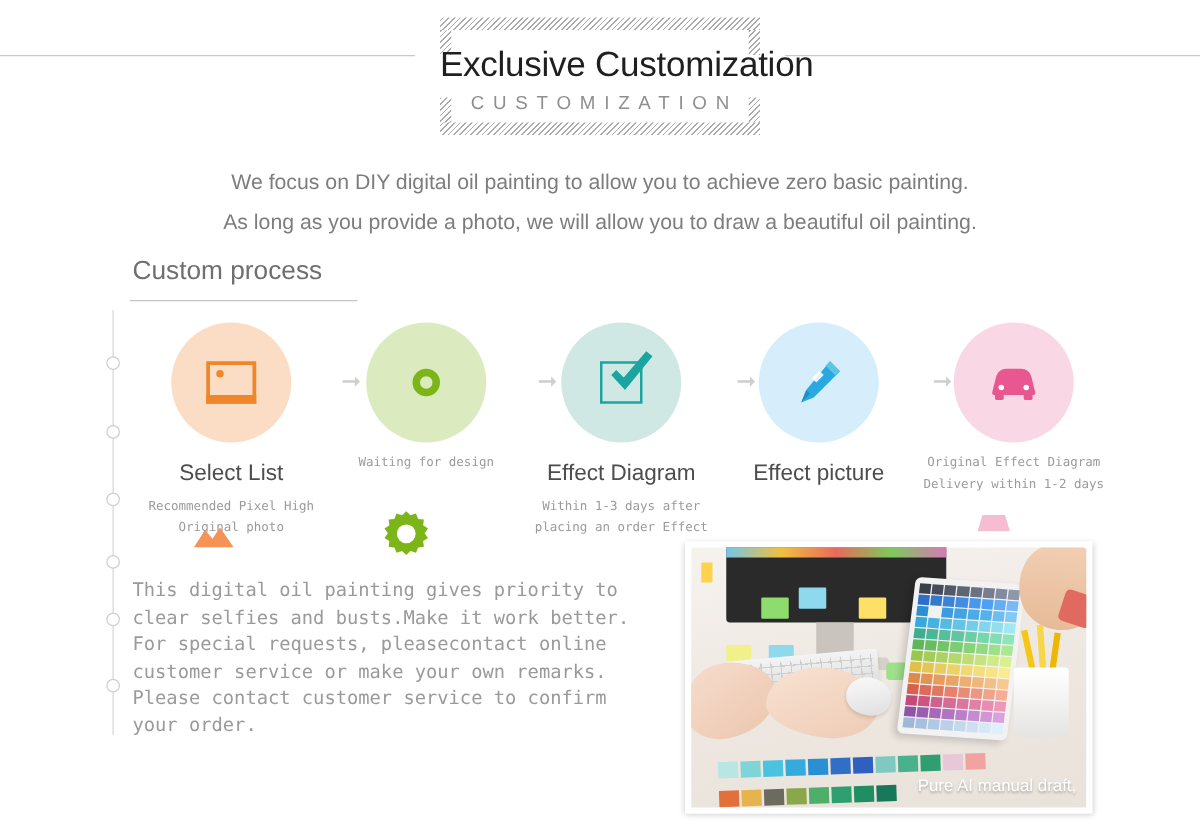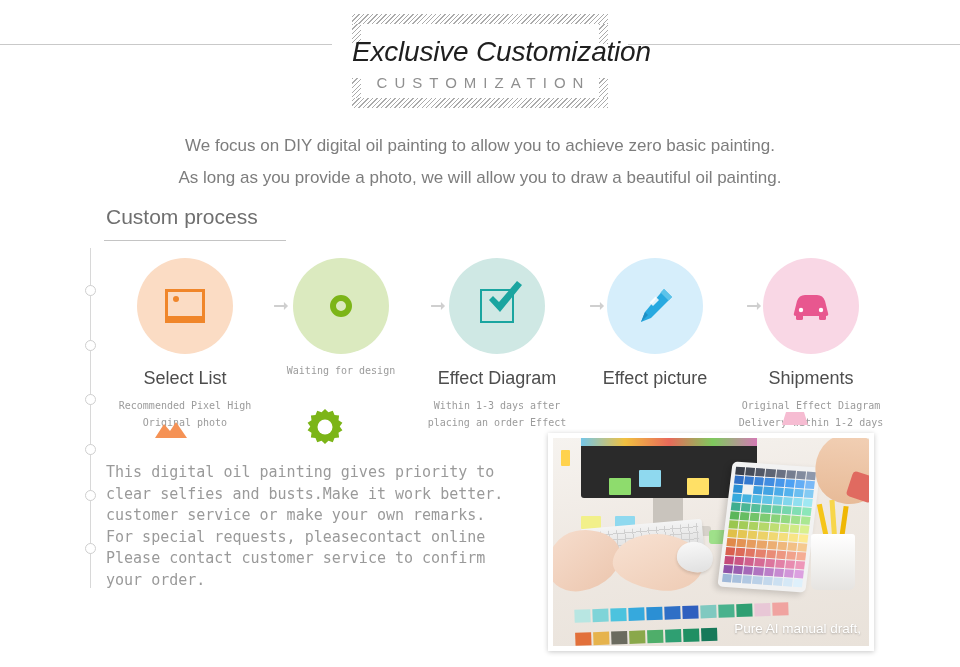--- a/index.html
+++ b/index.html
@@ -34,21 +34,21 @@
     opacity:.85;
   }
   .hatch-l-top{ left:0; top:10px; }
   .hatch-l-bot{ left:0; bottom:10px; }
   .hatch-r-top{ right:0; top:10px; }
   .hatch-r-bot{ right:0; bottom:10px; }
 
   .title-main{
     position:absolute; left:352px; top:36px; width:256px;
     text-align:right; font-size:28px; color:#1f1f1f; font-weight:400;
-    letter-spacing:-.2px; white-space:nowrap;font-style:italic;
+    letter-spacing:-.2px; white-space:nowrap;
   }
   .title-sub{
     position:absolute; left:352px; top:74px; width:256px;
     text-align:center; font-size:15px; color:#8f8f8f;
     letter-spacing:7px; white-space:nowrap; text-indent:7px;
   }
 
   
   .intro{
     position:absolute; left:0; top:130px; width:960px;
@@ -321,21 +321,20 @@
   <div class="step" style="left:626px">
     <div class="circle" style="background:#f9d7e5">
       <svg class="ic-car" viewBox="0 0 46 34">
         <path d="M6 24 L9 12 Q11 6 17 6 L29 6 Q35 6 37 12 L40 24 Q41 27 38 27 L8 27 Q5 27 6 24 Z" fill="#e8578f"></path>
         <rect x="8" y="25" width="7" height="6" rx="1.5" fill="#e8578f"></rect>
         <rect x="31" y="25" width="7" height="6" rx="1.5" fill="#e8578f"></rect>
         <circle cx="13" cy="21" r="2.2" fill="#ffffff"></circle>
         <circle cx="33" cy="21" r="2.2" fill="#ffffff"></circle>
       </svg>
     </div>
-    <div class="step-label">Shipments</div>
     <div class="step-desc">
       <div>Original Effect Diagram</div>
       <div>Delivery within 1-2 days</div>
     </div>
   </div>
 </div>
 
 <svg class="acc-mountain" viewBox="0 0 32 18">
   <path d="M0 18 L9 4 L15 11 L21 2 L32 18 Z" fill="#f59255"></path>
 </svg>
@@ -343,22 +342,22 @@
   <path d="M19 1 l3.4 3.2 4.4-1.4 1.7 4.3 4.6 .5 -.6 4.6 3.9 2.5 -2.7 3.8 2.7 3.8 -3.9 2.5 .6 4.6 -4.6 .5 -1.7 4.3 -4.4-1.4 -3.4 3.2 -3.4-3.2 -4.4 1.4 -1.7-4.3 -4.6-.5 .6-4.6 -3.9-2.5 2.7-3.8 -2.7-3.8 3.9-2.5 -.6-4.6 4.6-.5 1.7-4.3 4.4 1.4 Z" fill="#7cb518"></path>
   <circle cx="19" cy="19" r="7.5" fill="#ffffff"></circle>
 </svg>
 <svg class="acc-trapezoid" viewBox="0 0 26 13">
   <path d="M4 0 L22 0 L26 13 L0 13 Z" fill="#f6bcd2"></path>
 </svg>
 
 <div class="body-text">
   <div>This digital oil painting gives priority to</div>
   <div>clear selfies and busts.Make it work better.</div>
+  <div>For special requests, pleasecontact online</div>
   <div>customer service or make your own remarks.</div>
-  <div>For special requests, pleasecontact online</div>
   <div>Please contact customer service to confirm</div>
   <div>your order.</div>
 </div>
 
 <div class="photo-card">
   <div class="photo">
     <div class="ph-monitor">
       <div class="ph-monitor-img"></div>
     </div>
     <div class="ph-monitor-neck"></div>

